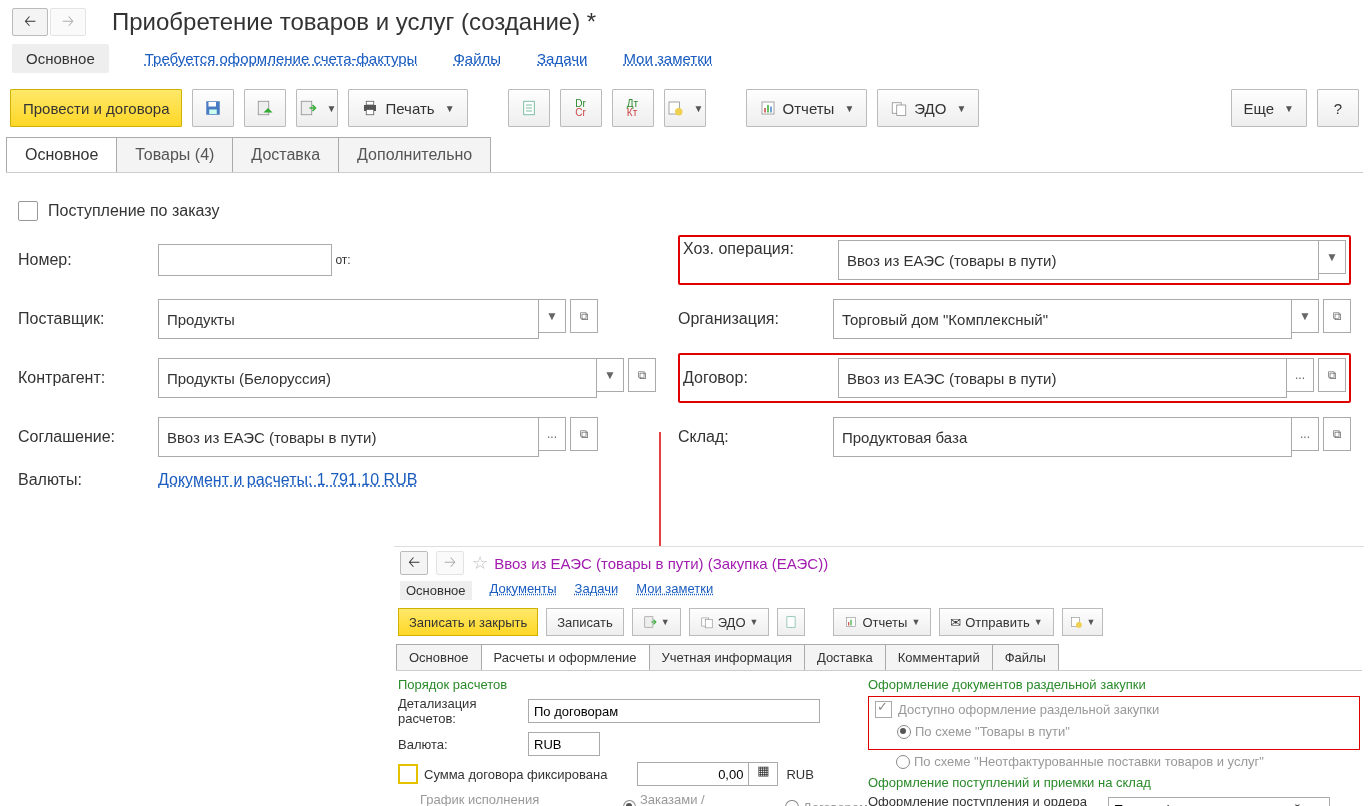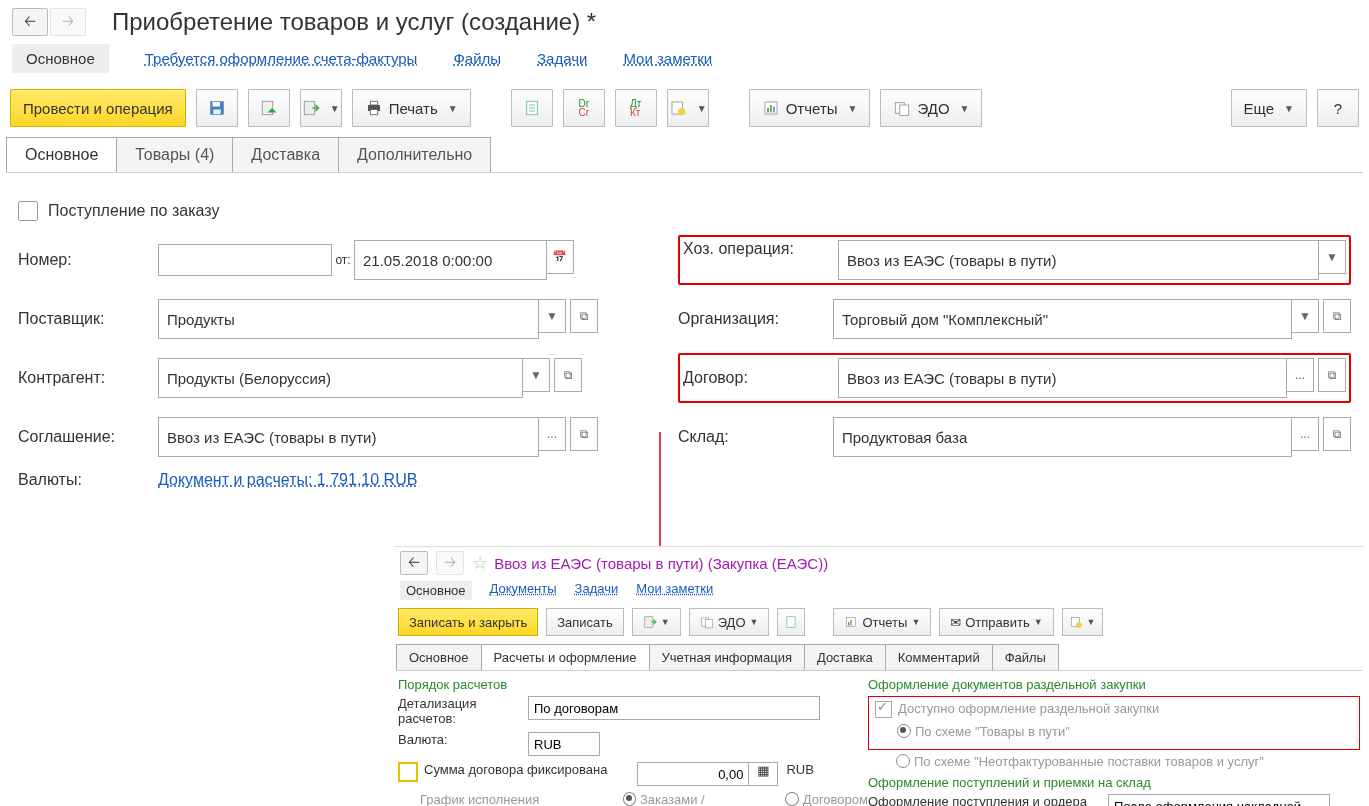--- a/index.html
+++ b/index.html
@@ -46,21 +46,21 @@
 .sbtn{border:1px solid #bbb;background:linear-gradient(#fefefe,#eee);height:26px;display:inline-flex;align-items:center;padding:0 10px;font-size:13px;cursor:pointer;gap:4px;}
 .sbtn .dd{font-size:9px;color:#555;}
 .sbtn.primary{background:linear-gradient(#ffe96a,#ffd726);border-color:#d0b000;}
 .sub-tabs{display:flex;border-bottom:1px solid #ccc;margin:0 2px;}
 .sub-tab{padding:5px 12px;border:1px solid #aaa;border-bottom:none;margin-right:-1px;font-size:13px;cursor:pointer;background:#f4f4f4;}
 .sub-tab.active{background:#fff;}
 .sub-body{display:flex;padding:6px 4px;font-size:13px;}
 .sub-left{width:470px;}
 .sub-right{flex:1;}
 .green-h{color:#2a8a2a;font-size:13px;margin-bottom:4px;}
-.srow{display:flex;align-items:flex-start;margin-bottom:6px;}
+.srow{display:flex;align-items:center;margin-bottom:6px;}
 .slbl{width:130px;}
 .sinp{border:1px solid #aaa;height:22px;padding:0 5px;font-size:13px;}
 .yellow-check{width:16px;height:16px;border:2px solid #e6c100;margin-right:6px;}
 .grey{color:#999;}
 .radio{width:12px;height:12px;border:1px solid #888;border-radius:50%;display:inline-block;margin-right:4px;vertical-align:middle;}
 .radio.sel::after{content:"";display:block;width:6px;height:6px;background:#555;border-radius:50%;margin:2px;}
 svg.icon{width:18px;height:18px;}
 </style>
 </head>
 <body>
@@ -74,21 +74,21 @@
 <div class="linkbar">
   <div class="tab-main">Основное</div>
   <a>Требуется оформление счета-фактуры</a>
   <a>Файлы</a>
   <a>Задачи</a>
   <a>Мои заметки</a>
 </div>
 
 <div class="toolbar">
   <div class="btn primary">
-      <span>Провести и операция</span>
+      <span>Провести и договора</span>
     </div>
   <div class="btn icon-only">
       <svg class="icon" viewBox="0 0 24 24">
         <rect x="3" y="3" width="18" height="18" fill="#4a7cc4"></rect>
         <rect x="6" y="4" width="10" height="6" fill="#fff"></rect>
         <rect x="7" y="14" width="10" height="6" fill="#cfe"></rect>
       </svg>
     </div>
   <div class="btn icon-only">
       <svg class="icon" viewBox="0 0 24 24">
@@ -172,26 +172,20 @@
   <div class="row">
       <div class="check"></div>
       <span style="font-size:16px">Поступление по заказу</span>
     </div>
 
   <div class="row">
     <div class="col-l">
       <div class="lbl">Номер:</div>
       <input class="inp" style="width: 160px;" value="">
       <div style="width:22px;text-align:center;font-size:12px">от:</div>
-      <div class="combo" style="width:220px">
-          <div class="fld">21.05.2018  0:00:00</div>
-          <div class="cbtn">
-            <span>📅</span>
-          </div>
-        </div>
     </div>
     <div class="col-r">
       <div class="hl-red" style="display:flex;flex:1;align-items:flex-start;">
         <div class="lbl-r">Хоз. операция:</div>
         <div class="combo" style="flex:1">
             <div class="fld hl-field">Ввоз из ЕАЭС (товары в пути)</div>
             <div class="cbtn">▼</div>
           </div>
       </div>
     </div>
@@ -212,21 +206,21 @@
           <div class="fld">Торговый дом "Комплексный"</div>
           <div class="cbtn">▼</div>
           <div class="cbtn gap">⧉</div>
         </div>
     </div>
   </div>
 
   <div class="row">
     <div class="col-l">
       <div class="lbl">Контрагент:</div>
-      <div class="combo" style="width:424px">
+      <div class="combo" style="width:498px">
           <div class="fld">Продукты (Белоруссия)</div>
           <div class="cbtn">▼</div>
           <div class="cbtn gap">⧉</div>
         </div>
     </div>
     <div class="col-r">
       <div class="hl-red" style="display:flex;flex:1;align-items:center;">
         <div class="lbl-r">Договор:</div>
         <div class="combo" style="flex:1">
             <div class="fld">Ввоз из ЕАЭС (товары в пути)</div>

